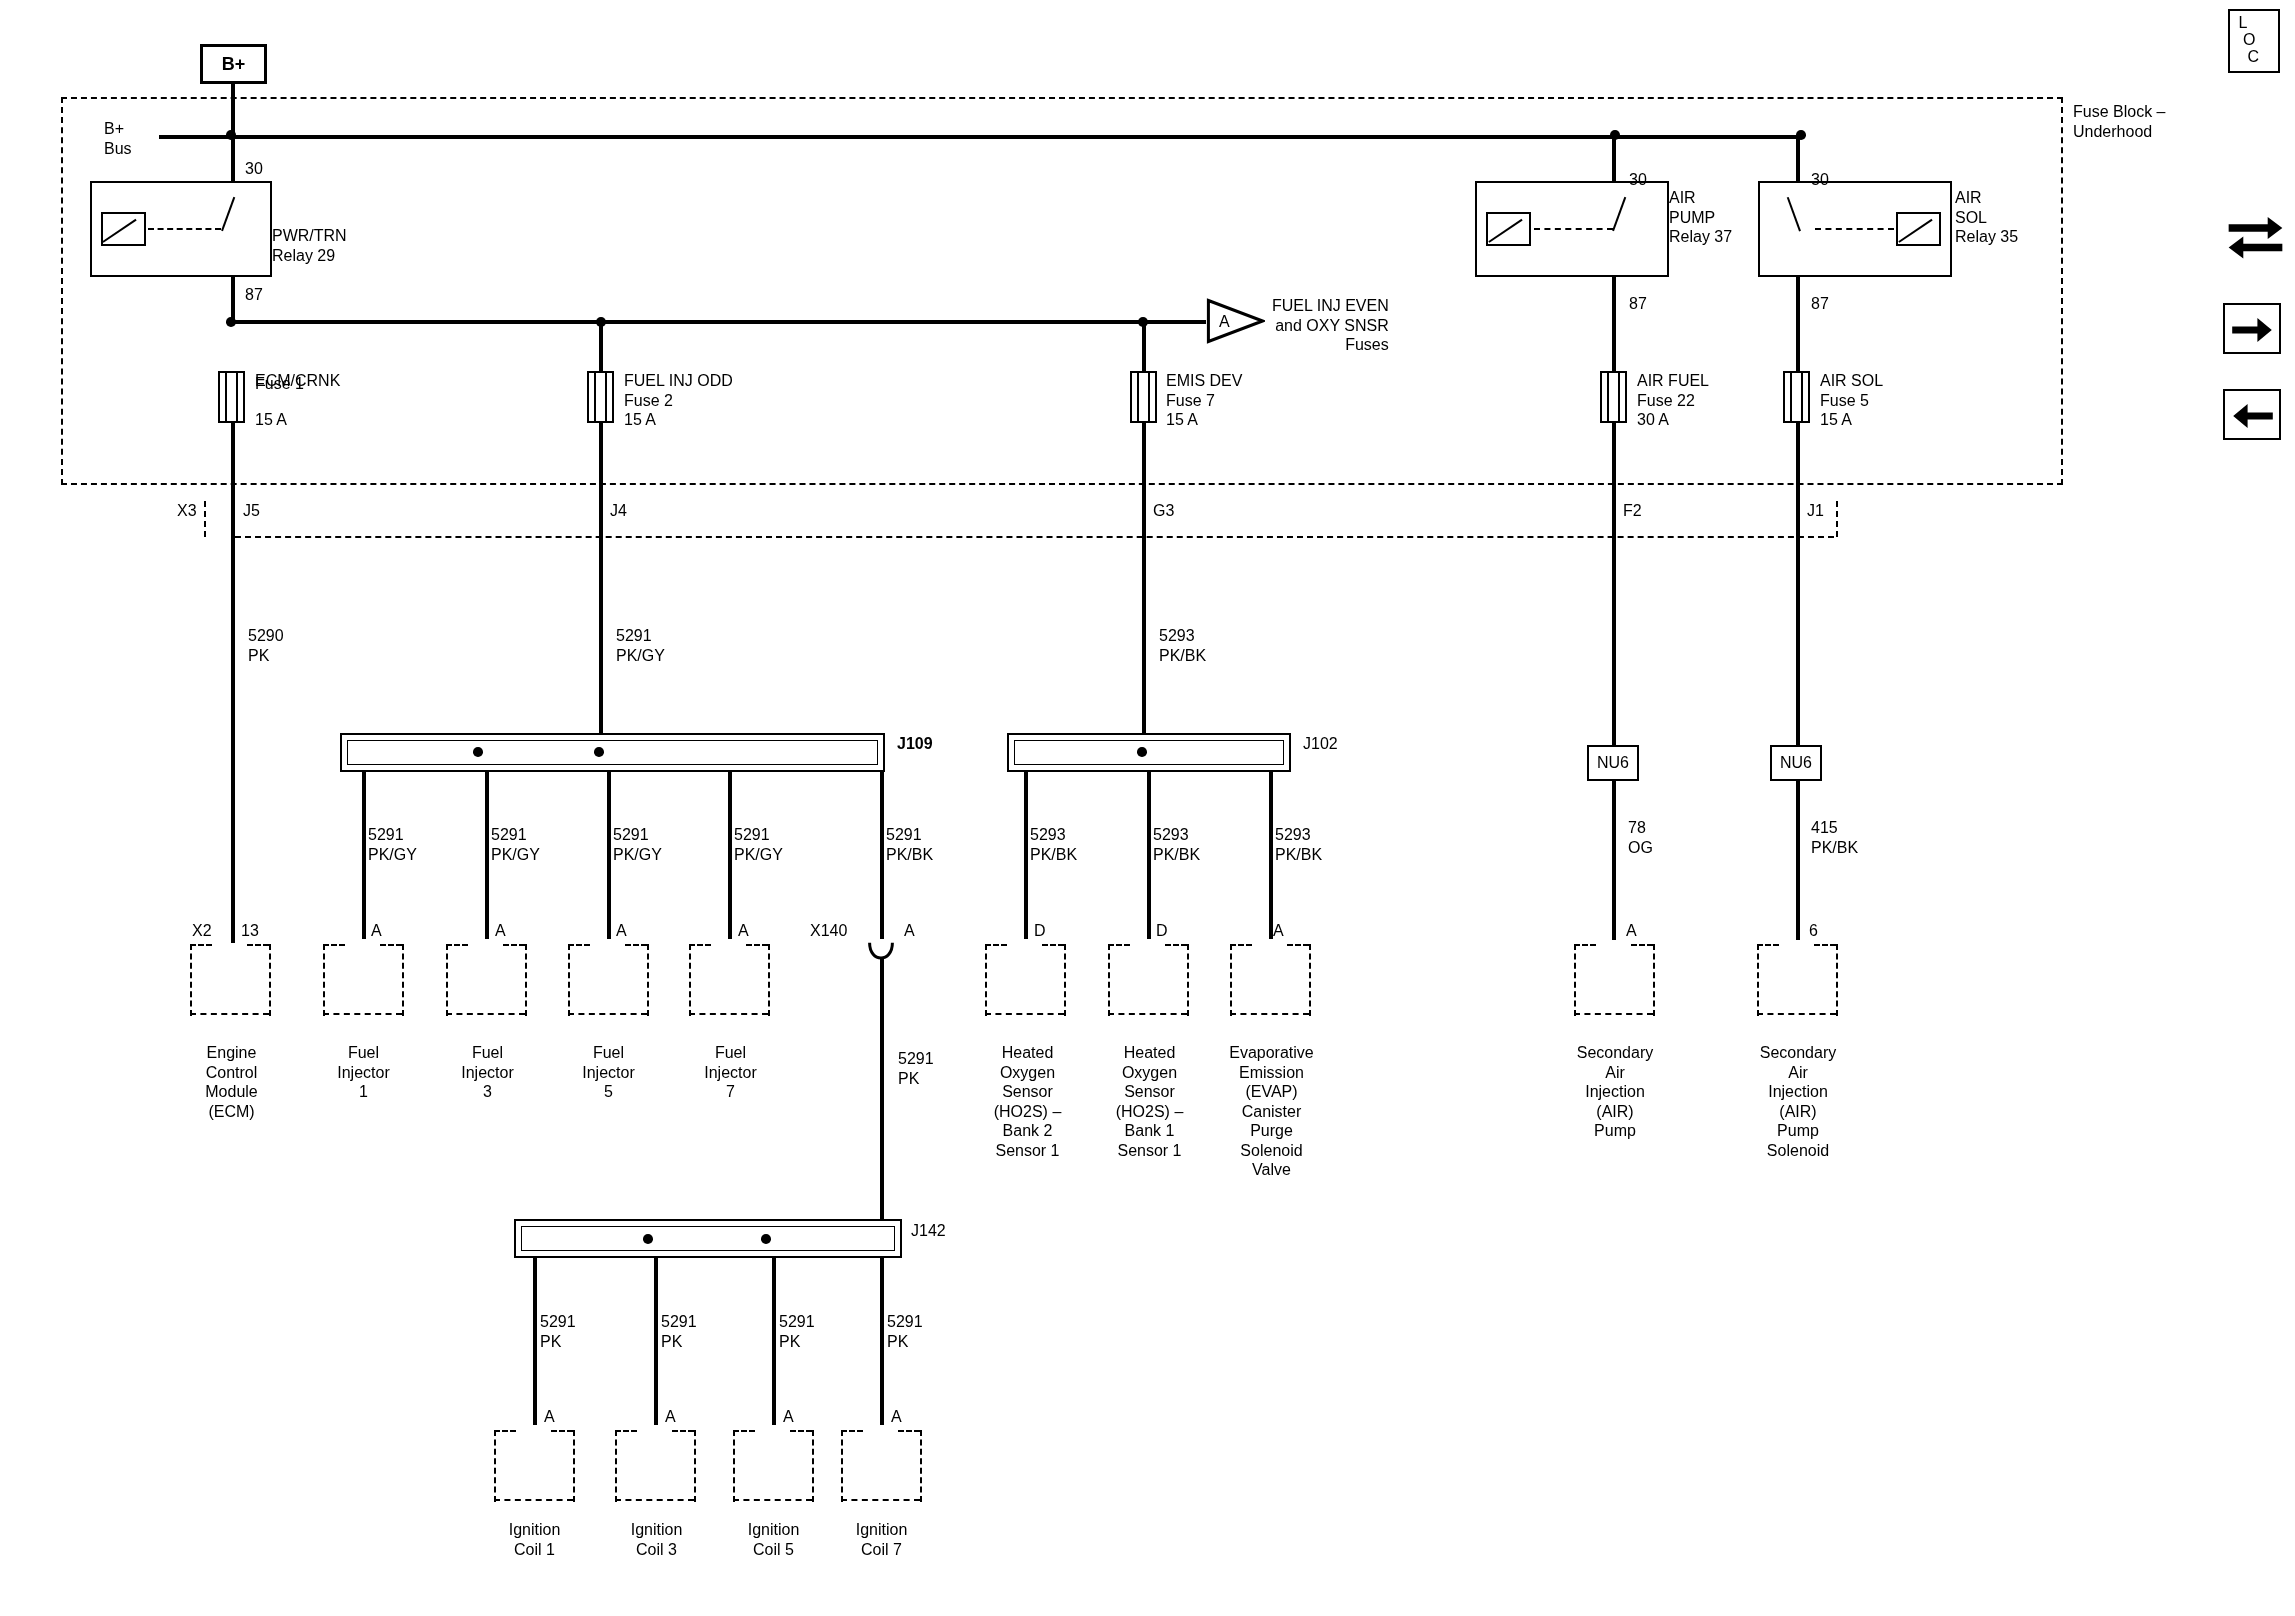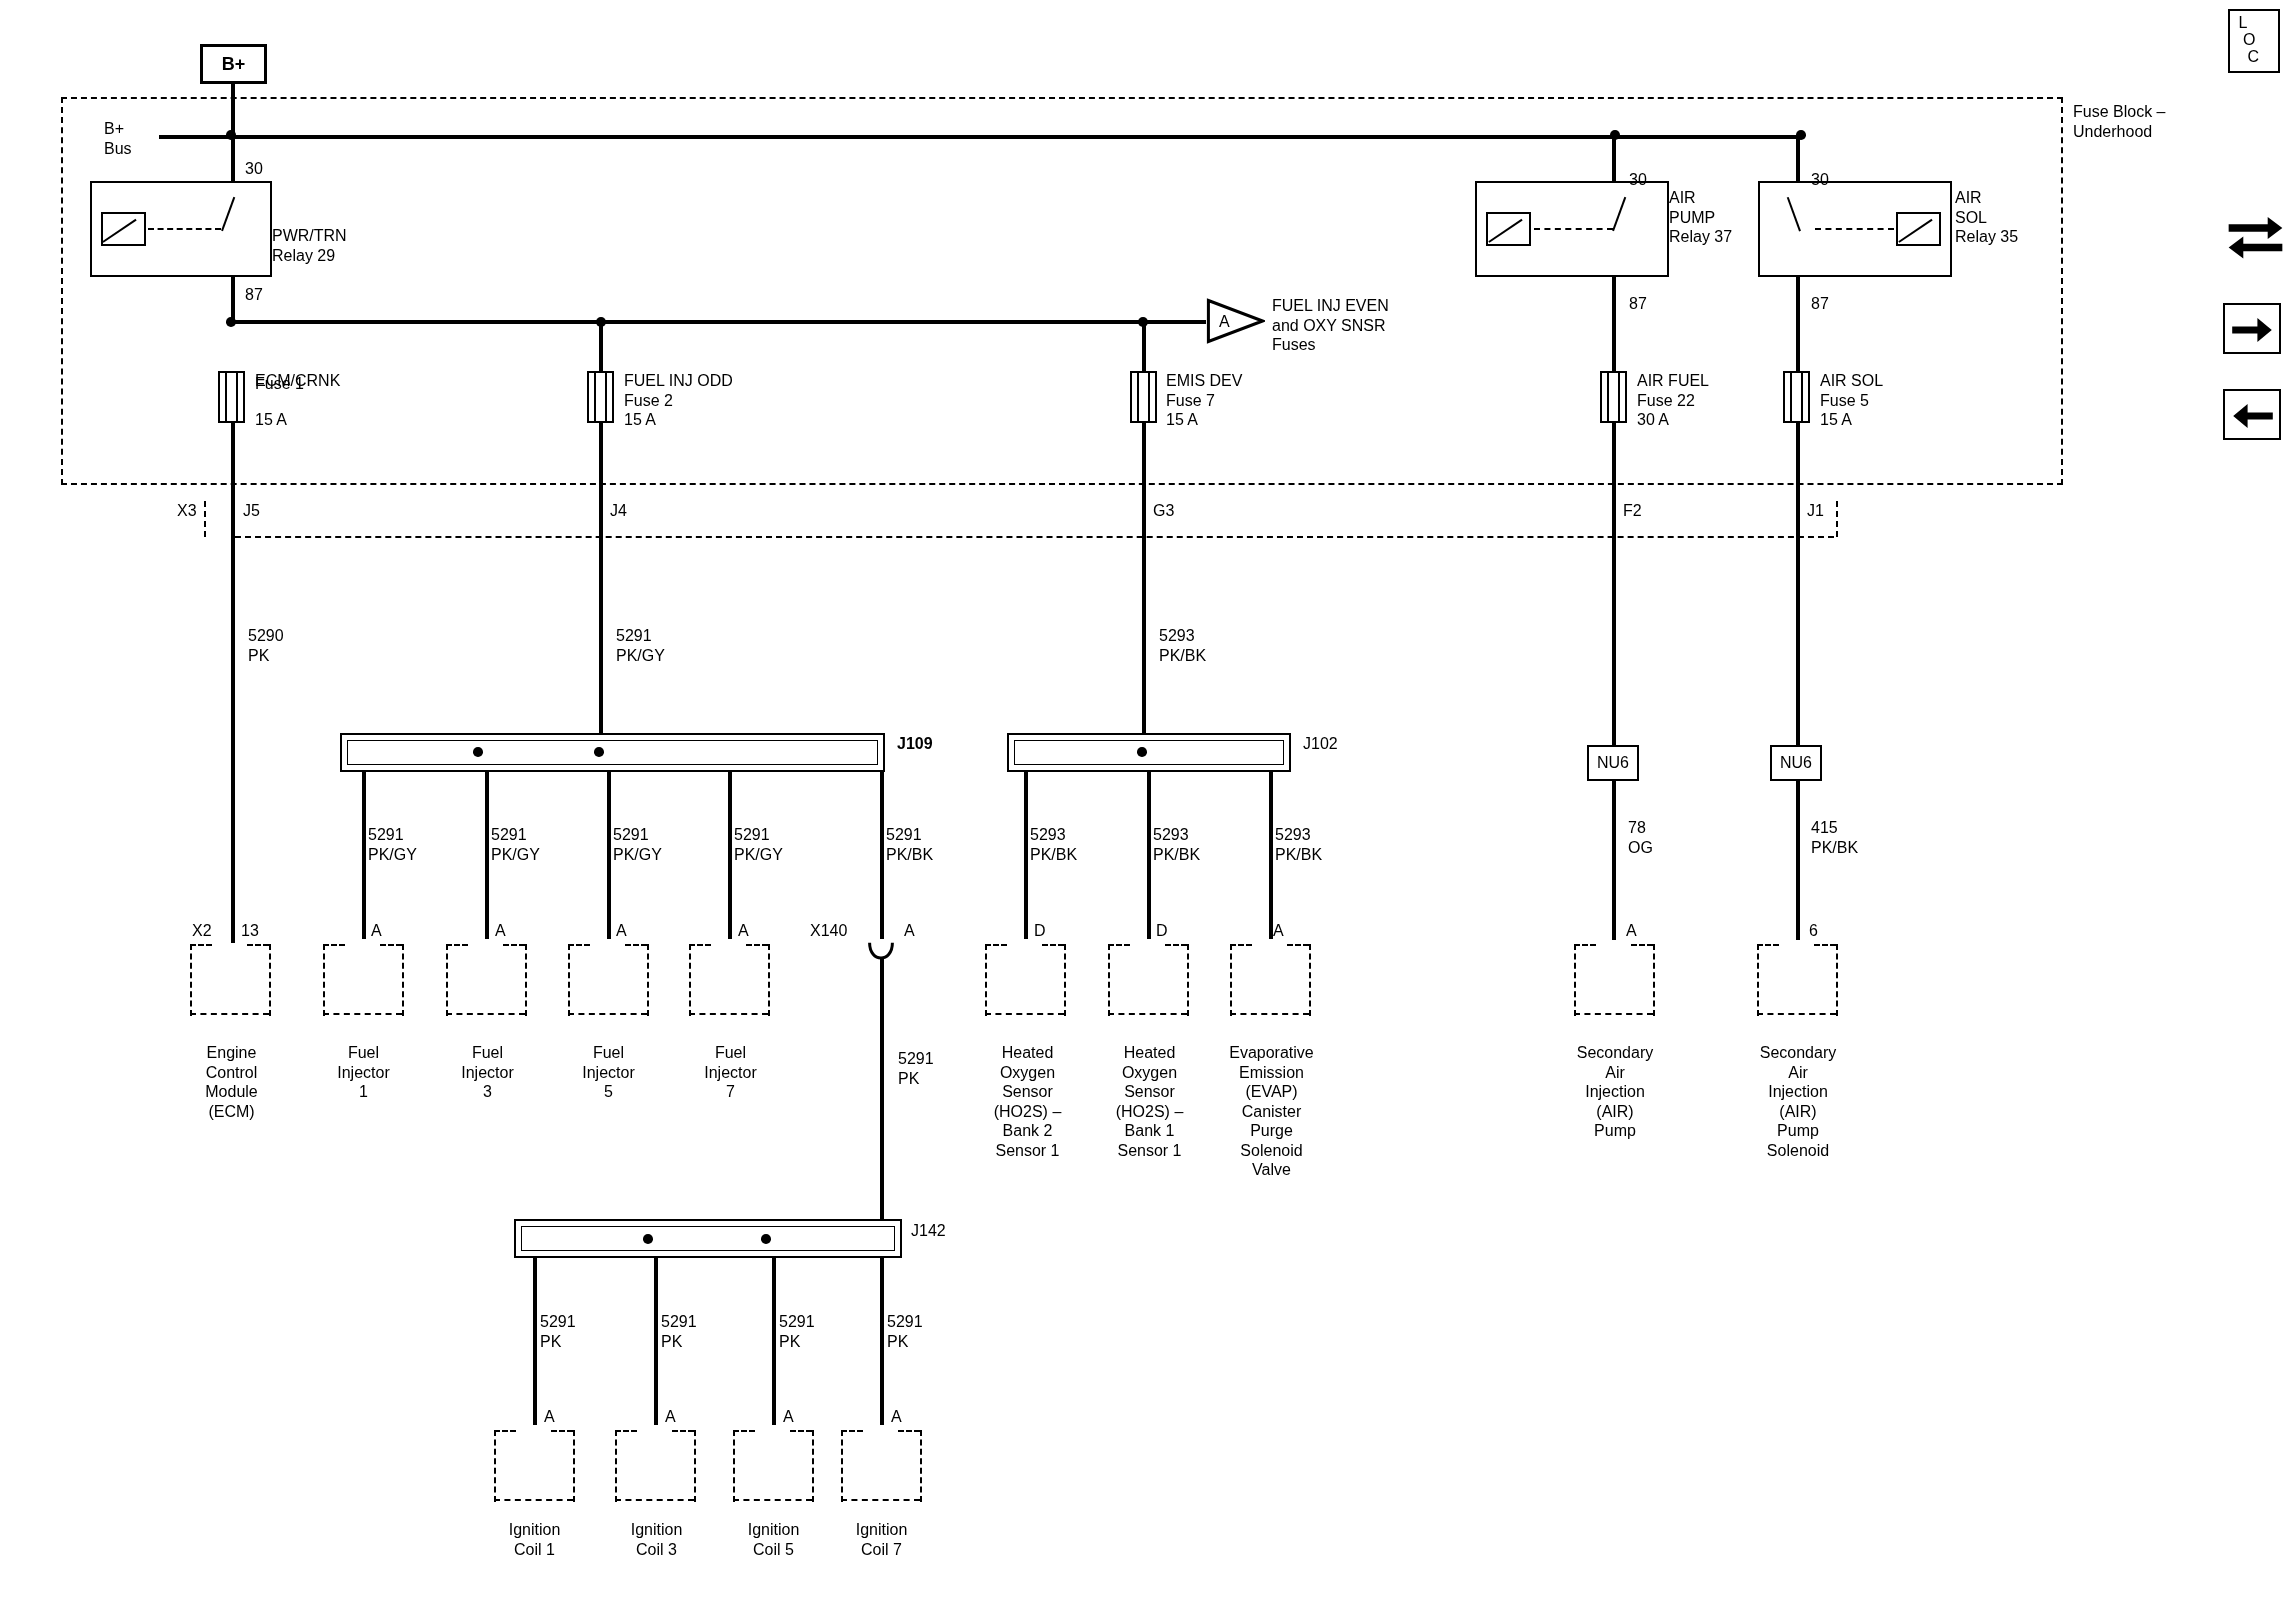--- a/index.html
+++ b/index.html
@@ -186,21 +186,21 @@
   <div class="dot" style="left:226px; top:317px;"></div>
   <div class="dot" style="left:596px; top:317px;"></div>
   <div class="dot" style="left:1138px; top:317px;"></div>
 
   <div style="position:absolute; left:1206px; top:298px;">
     <svg width="59" height="46" viewBox="0 0 98 76">
       <path d="M4 4 L94 38 L4 72 Z" fill="none" stroke="#000" stroke-width="5"></path>
     </svg>
   </div>
   <div class="lbl" style="left:1219px; top:312px;">A</div>
-  <div class="lbl" style="left:1272px; top:296px;">FUEL INJ EVEN
+  <div class="lbl" style="left:1272px; top:296px;text-align:right;">FUEL INJ EVEN
 and OXY SNSR
 Fuses</div>
 
   <div class="box" style="left:1475px; top:181px; width:194px; height:96px;"></div>
   <div style="position:absolute; left:1486px; top:212px; width:45px; height:34px; border:2.4px solid #000; box-sizing:border-box;"></div>
   <div style="position:absolute; left:1489px; top:241px; width:40px; height:2.4px; background:#000; transform:rotate(-34deg); transform-origin:left center;"></div>
   <div class="dashline-h" style="left:1534px; top:228px; width:79px;"></div>
   <div style="position:absolute; left:1612px; top:195px; width:2.4px; height:36px; background:#000; transform:rotate(20deg); transform-origin:bottom center;"></div>
   <div class="vline thickv" style="left:1612px; top:135px; height:47px;"></div>
   <div class="lbl" style="left:1629px; top:170px;">30</div>

